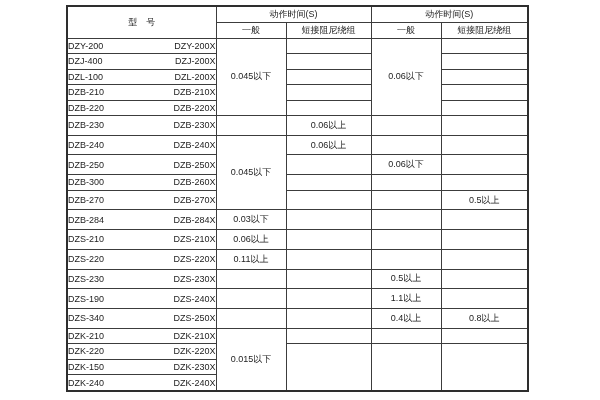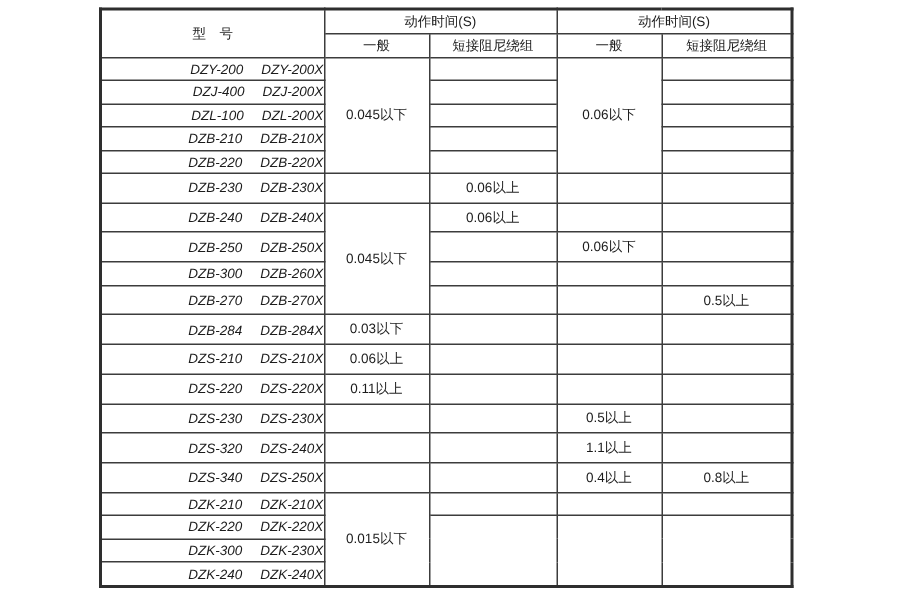--- a/index.html
+++ b/index.html
@@ -24,24 +24,23 @@
     font-weight: normal;
     color: #1c1c1c;
     text-align: center;
     vertical-align: middle;
     overflow: hidden;
     white-space: nowrap;
   }
   .spec thead tr { height: 16px; }
   .model-pair {
     display: flex;
-    justify-content: flex-end;
+    justify-content: space-between;
     align-items: center;
     gap: 12px;
-    font-style: italic;
   }
 </style>
 </head>
 <body>
 
 <table class="spec">
   <colgroup>
     <col style="width:149px">
       <col style="width:70px">
       <col style="width:85px">
@@ -215,21 +214,21 @@
           </span>
         </td>
       <td></td>
       <td></td>
       <td>0.5以上</td>
       <td></td>
     </tr>
     <tr>
       <td>
           <span class="model-pair">
-            <span>DZS-320</span>
+            <span>DZS-190</span>
             <span>DZS-240X</span>
           </span>
         </td>
       <td></td>
       <td></td>
       <td>1.1以上</td>
       <td></td>
     </tr>
     <tr>
       <td>
@@ -262,21 +261,21 @@
             <span>DZK-220X</span>
           </span>
         </td>
       <td rowspan="3"></td>
       <td rowspan="3"></td>
       <td rowspan="3"></td>
     </tr>
     <tr>
       <td>
           <span class="model-pair">
-            <span>DZK-300</span>
+            <span>DZK-150</span>
             <span>DZK-230X</span>
           </span>
         </td>
     </tr>
     <tr>
       <td>
           <span class="model-pair">
             <span>DZK-240</span>
             <span>DZK-240X</span>
           </span>

